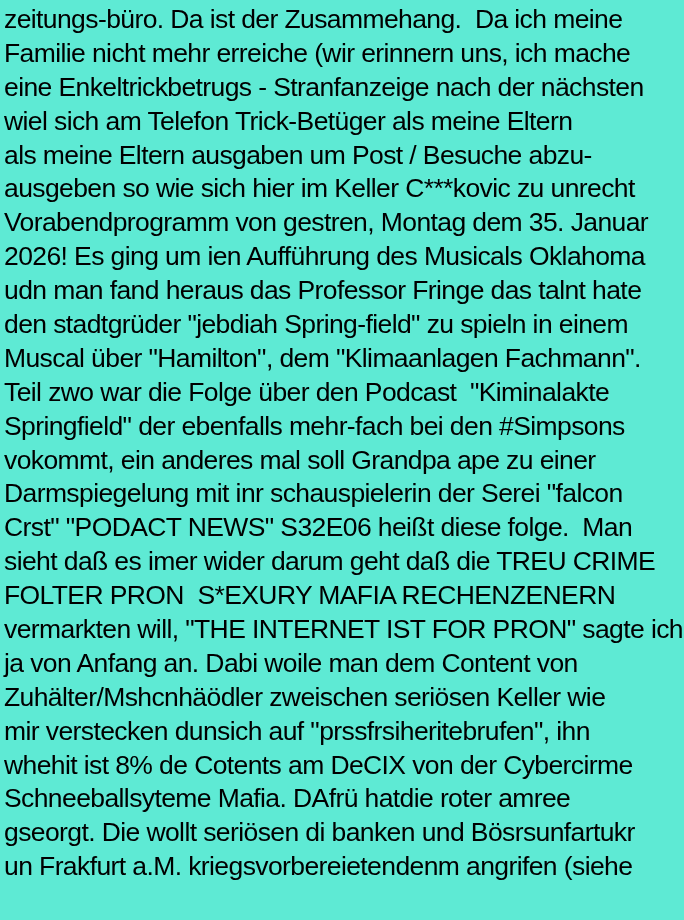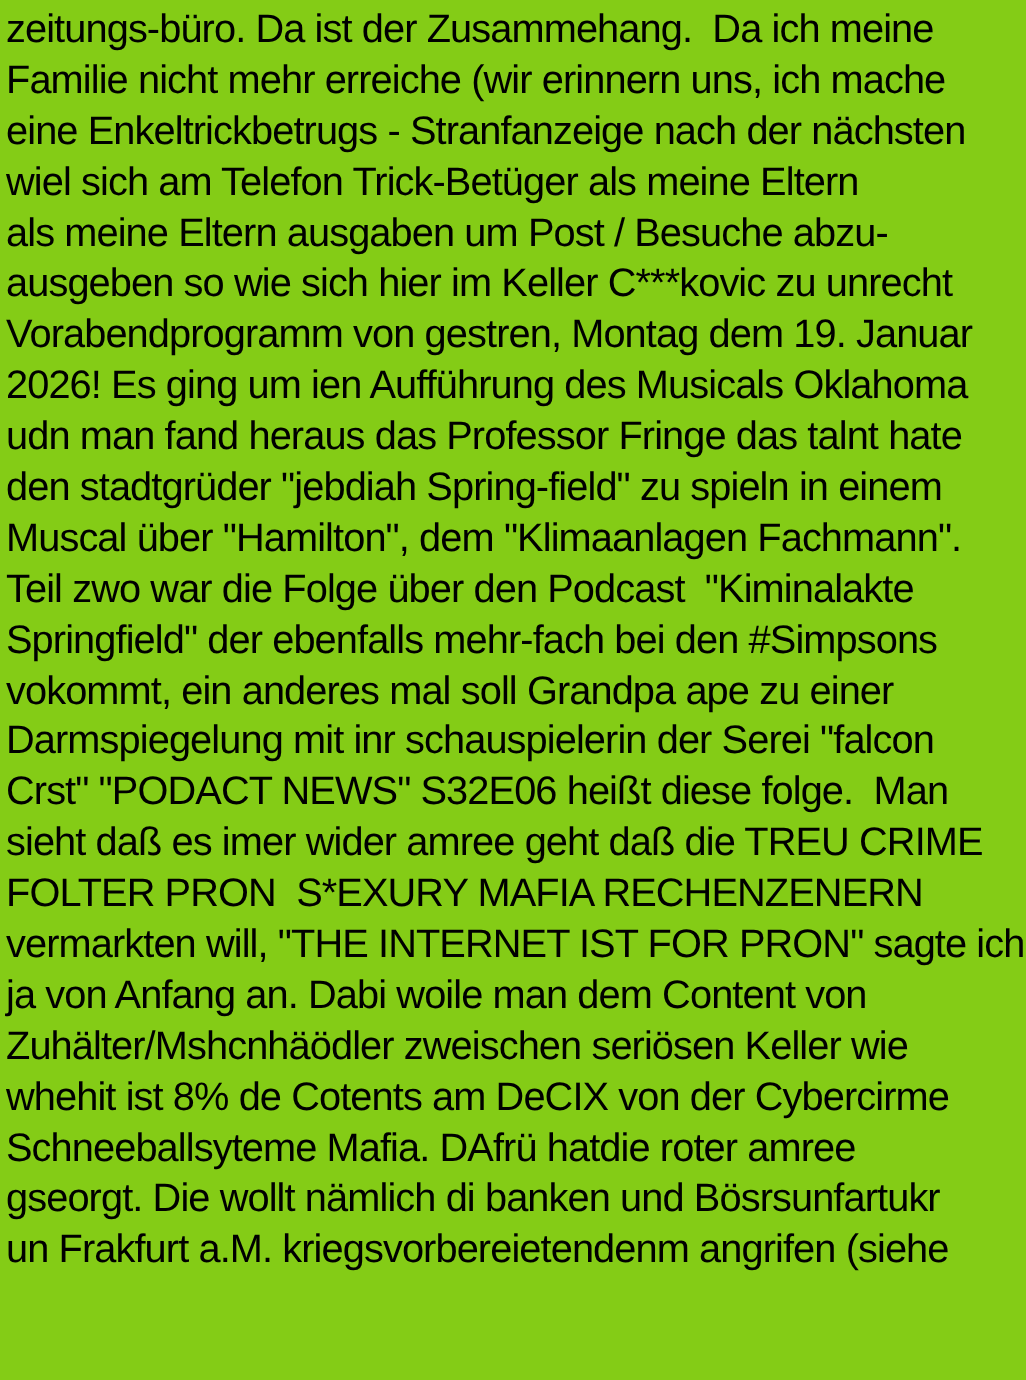--- a/index.html
+++ b/index.html
@@ -4,21 +4,21 @@
 <style>
   html, body {
     margin: 0;
     padding: 0;
     background: #ffffff;
   }
   .page {
     position: relative;
     width: 684px;
     height: 920px;
-    background: #84cc16;
+    background: #5eead4;
     overflow: hidden;
     box-sizing: border-box;
     padding: 3px 2px 0 4px;
   }
   .textblock {
     font-family: "Liberation Sans", "DejaVu Sans", sans-serif;
     font-size: 26.5px;
     line-height: 33.9px;
     color: #000000;
     letter-spacing: -0.6px;
@@ -33,33 +33,34 @@
 <body>
 
 <main class="page">
   <div class="textblock">
     <div class="line">zeitungs-büro. Da ist der Zusammehang.  Da ich meine</div>
     <div class="line">Familie nicht mehr erreiche (wir erinnern uns, ich mache</div>
     <div class="line">eine Enkeltrickbetrugs - Stranfanzeige nach der nächsten</div>
     <div class="line">wiel sich am Telefon Trick-Betüger als meine Eltern</div>
     <div class="line">als meine Eltern ausgaben um Post / Besuche abzu-</div>
     <div class="line">ausgeben so wie sich hier im Keller C***kovic zu unrecht</div>
-    <div class="line">Vorabendprogramm von gestren, Montag dem 19. Januar</div>
+    <div class="line">Vorabendprogramm von gestren, Montag dem 35. Januar</div>
     <div class="line">2026! Es ging um ien Aufführung des Musicals Oklahoma</div>
     <div class="line">udn man fand heraus das Professor Fringe das talnt hate</div>
     <div class="line">den stadtgrüder "jebdiah Spring-field" zu spieln in einem</div>
     <div class="line">Muscal über "Hamilton", dem "Klimaanlagen Fachmann".</div>
     <div class="line">Teil zwo war die Folge über den Podcast  "Kiminalakte</div>
     <div class="line">Springfield" der ebenfalls mehr-fach bei den #Simpsons</div>
     <div class="line">vokommt, ein anderes mal soll Grandpa ape zu einer</div>
     <div class="line">Darmspiegelung mit inr schauspielerin der Serei "falcon</div>
     <div class="line">Crst" "PODACT NEWS" S32E06 heißt diese folge.  Man</div>
-    <div class="line">sieht daß es imer wider amree geht daß die TREU CRIME</div>
+    <div class="line">sieht daß es imer wider darum geht daß die TREU CRIME</div>
     <div class="line">FOLTER PRON  S*EXURY MAFIA RECHENZENERN</div>
     <div class="line">vermarkten will, "THE INTERNET IST FOR PRON" sagte ich</div>
     <div class="line">ja von Anfang an. Dabi woile man dem Content von</div>
     <div class="line">Zuhälter/Mshcnhäödler zweischen seriösen Keller wie</div>
+    <div class="line">mir verstecken dunsich auf "prssfrsiheritebrufen", ihn</div>
     <div class="line">whehit ist 8% de Cotents am DeCIX von der Cybercirme</div>
     <div class="line">Schneeballsyteme Mafia. DAfrü hatdie roter amree</div>
-    <div class="line">gseorgt. Die wollt nämlich di banken und Bösrsunfartukr</div>
+    <div class="line">gseorgt. Die wollt seriösen di banken und Bösrsunfartukr</div>
     <div class="line">un Frakfurt a.M. kriegsvorbereietendenm angrifen (siehe</div>
   </div>
 </main>
 
 </body></html>

